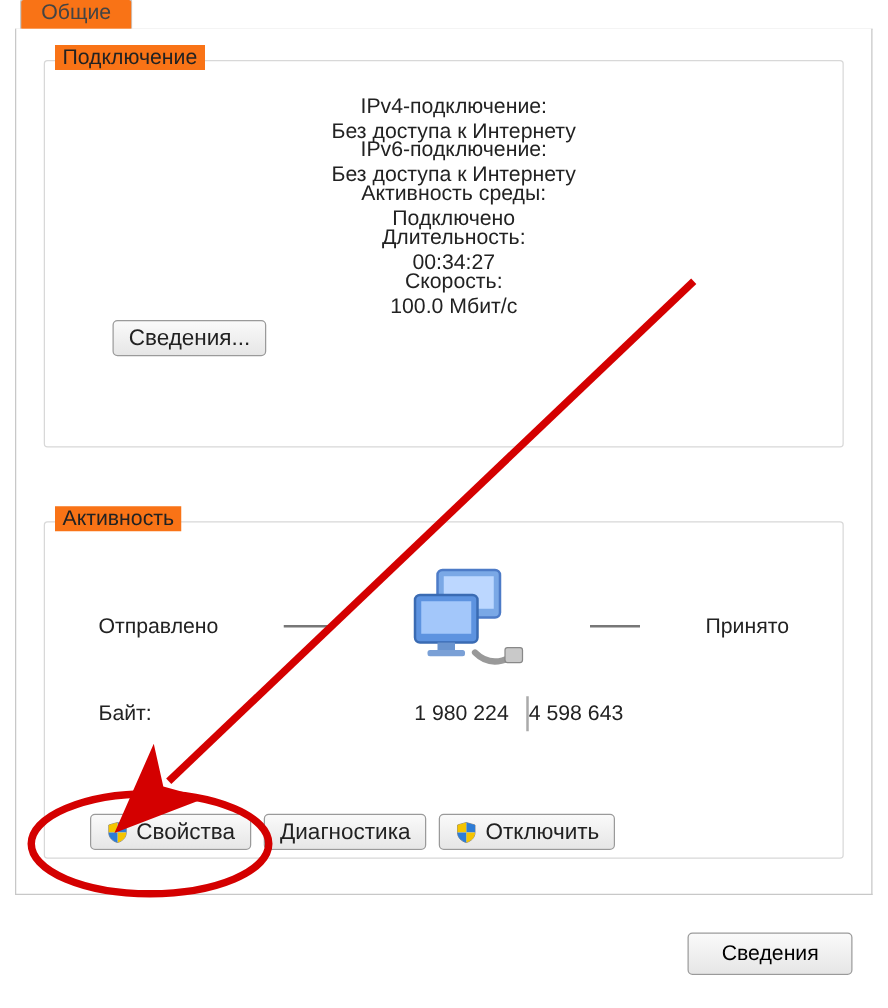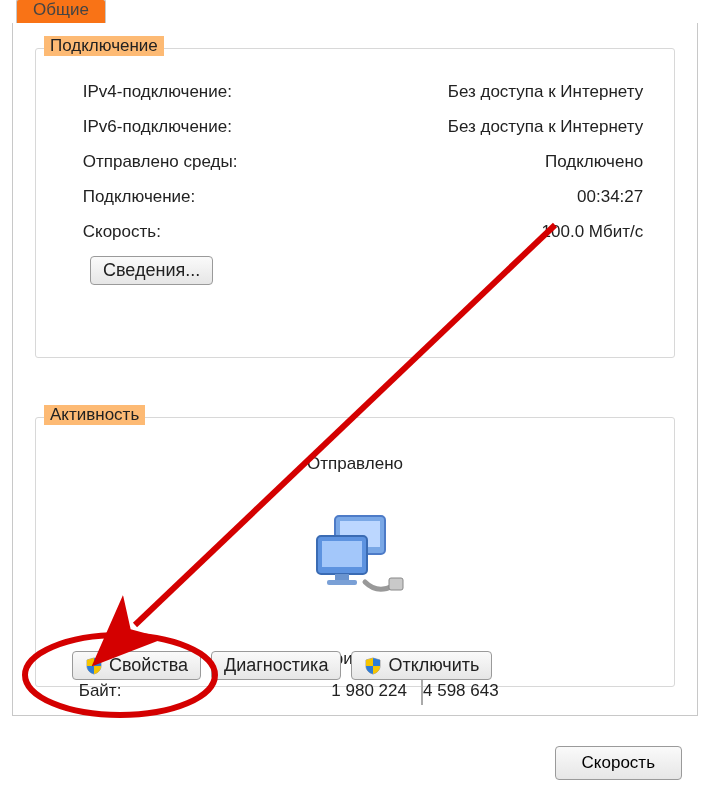--- a/index.html
+++ b/index.html
@@ -50,33 +50,34 @@
     right: 20px;
     border: 1px solid #d8d8d8;
     border-radius: 3px;
   }
   .group-connection { top: 25px; height: 310px; }
   .group-activity { top: 394px; height: 270px; }
   .group-title {
     position: absolute;
     top: -13px;
     left: 8px;
-    background: #fdba74;
+    background: #f97316;
     padding: 0 6px;
     font-size: 17px;
     color: #222;
   }
   .row {
     display: flex;
     justify-content: space-between;
     padding: 0 18px 0 34px;
     color: #222;
     font-size: 17px;
     height: 35px;
     align-items: center;
+    flex-direction: column;
   }
   .rows-container { padding-top: 20px; }
   .btn {
     display: inline-flex;
     align-items: center;
     gap: 6px;
     background: linear-gradient(#fafafa, #e6e6e6);
     border: 1px solid #9a9a9a;
     border-radius: 4px;
     padding: 3px 12px;
@@ -88,21 +89,20 @@
   .btn-details {
     position: absolute;
     left: 54px;
     top: 207px;
   }
   .activity-header {
     display: flex;
     align-items: center;
     justify-content: space-between;
     padding: 30px 30px 0 30px;
-    flex-direction: column;
   }
   .activity-label-left, .activity-label-right {
     font-size: 17px;
     color: #222;
   }
   .dash { flex:0 0 40px; height:2px; background:#777; margin:0 8px; }
   .net-icon { flex: 0 0 auto; }
   .bytes-row {
     display: flex;
     align-items: center;
@@ -160,25 +160,25 @@
     <div class="rows-container">
       <div class="row">
         <span>IPv4-подключение:</span>
         <span>Без доступа к Интернету</span>
       </div>
       <div class="row">
         <span>IPv6-подключение:</span>
         <span>Без доступа к Интернету</span>
       </div>
       <div class="row">
-        <span>Отправлено среды:</span>
+        <span>Активность среды:</span>
         <span>Подключено</span>
       </div>
       <div class="row">
-        <span>Подключение:</span>
+        <span>Длительность:</span>
         <span>00:34:27</span>
       </div>
       <div class="row">
         <span>Скорость:</span>
         <span>100.0 Мбит/с</span>
       </div>
     </div>
     <button class="btn btn-details">
       <span>Сведения...</span>
     </button>
@@ -243,21 +243,21 @@
           </svg>
         </span>
         <span>Отключить</span>
       </button>
     </div>
   </fieldset>
 </div>
 
 <div class="close-row">
   <button class="close-btn">
-    <span>Скорость</span>
+    <span>Сведения</span>
   </button>
 </div>
 
 <svg class="annotation-layer" width="710" height="806">
   <defs>
     <marker id="arrowhead" markerWidth="12" markerHeight="12" refX="2" refY="5" orient="auto">
       <path d="M0,0 L12,5 L0,10 L3,5 Z" fill="#d40000"></path>
     </marker>
   </defs>
 

